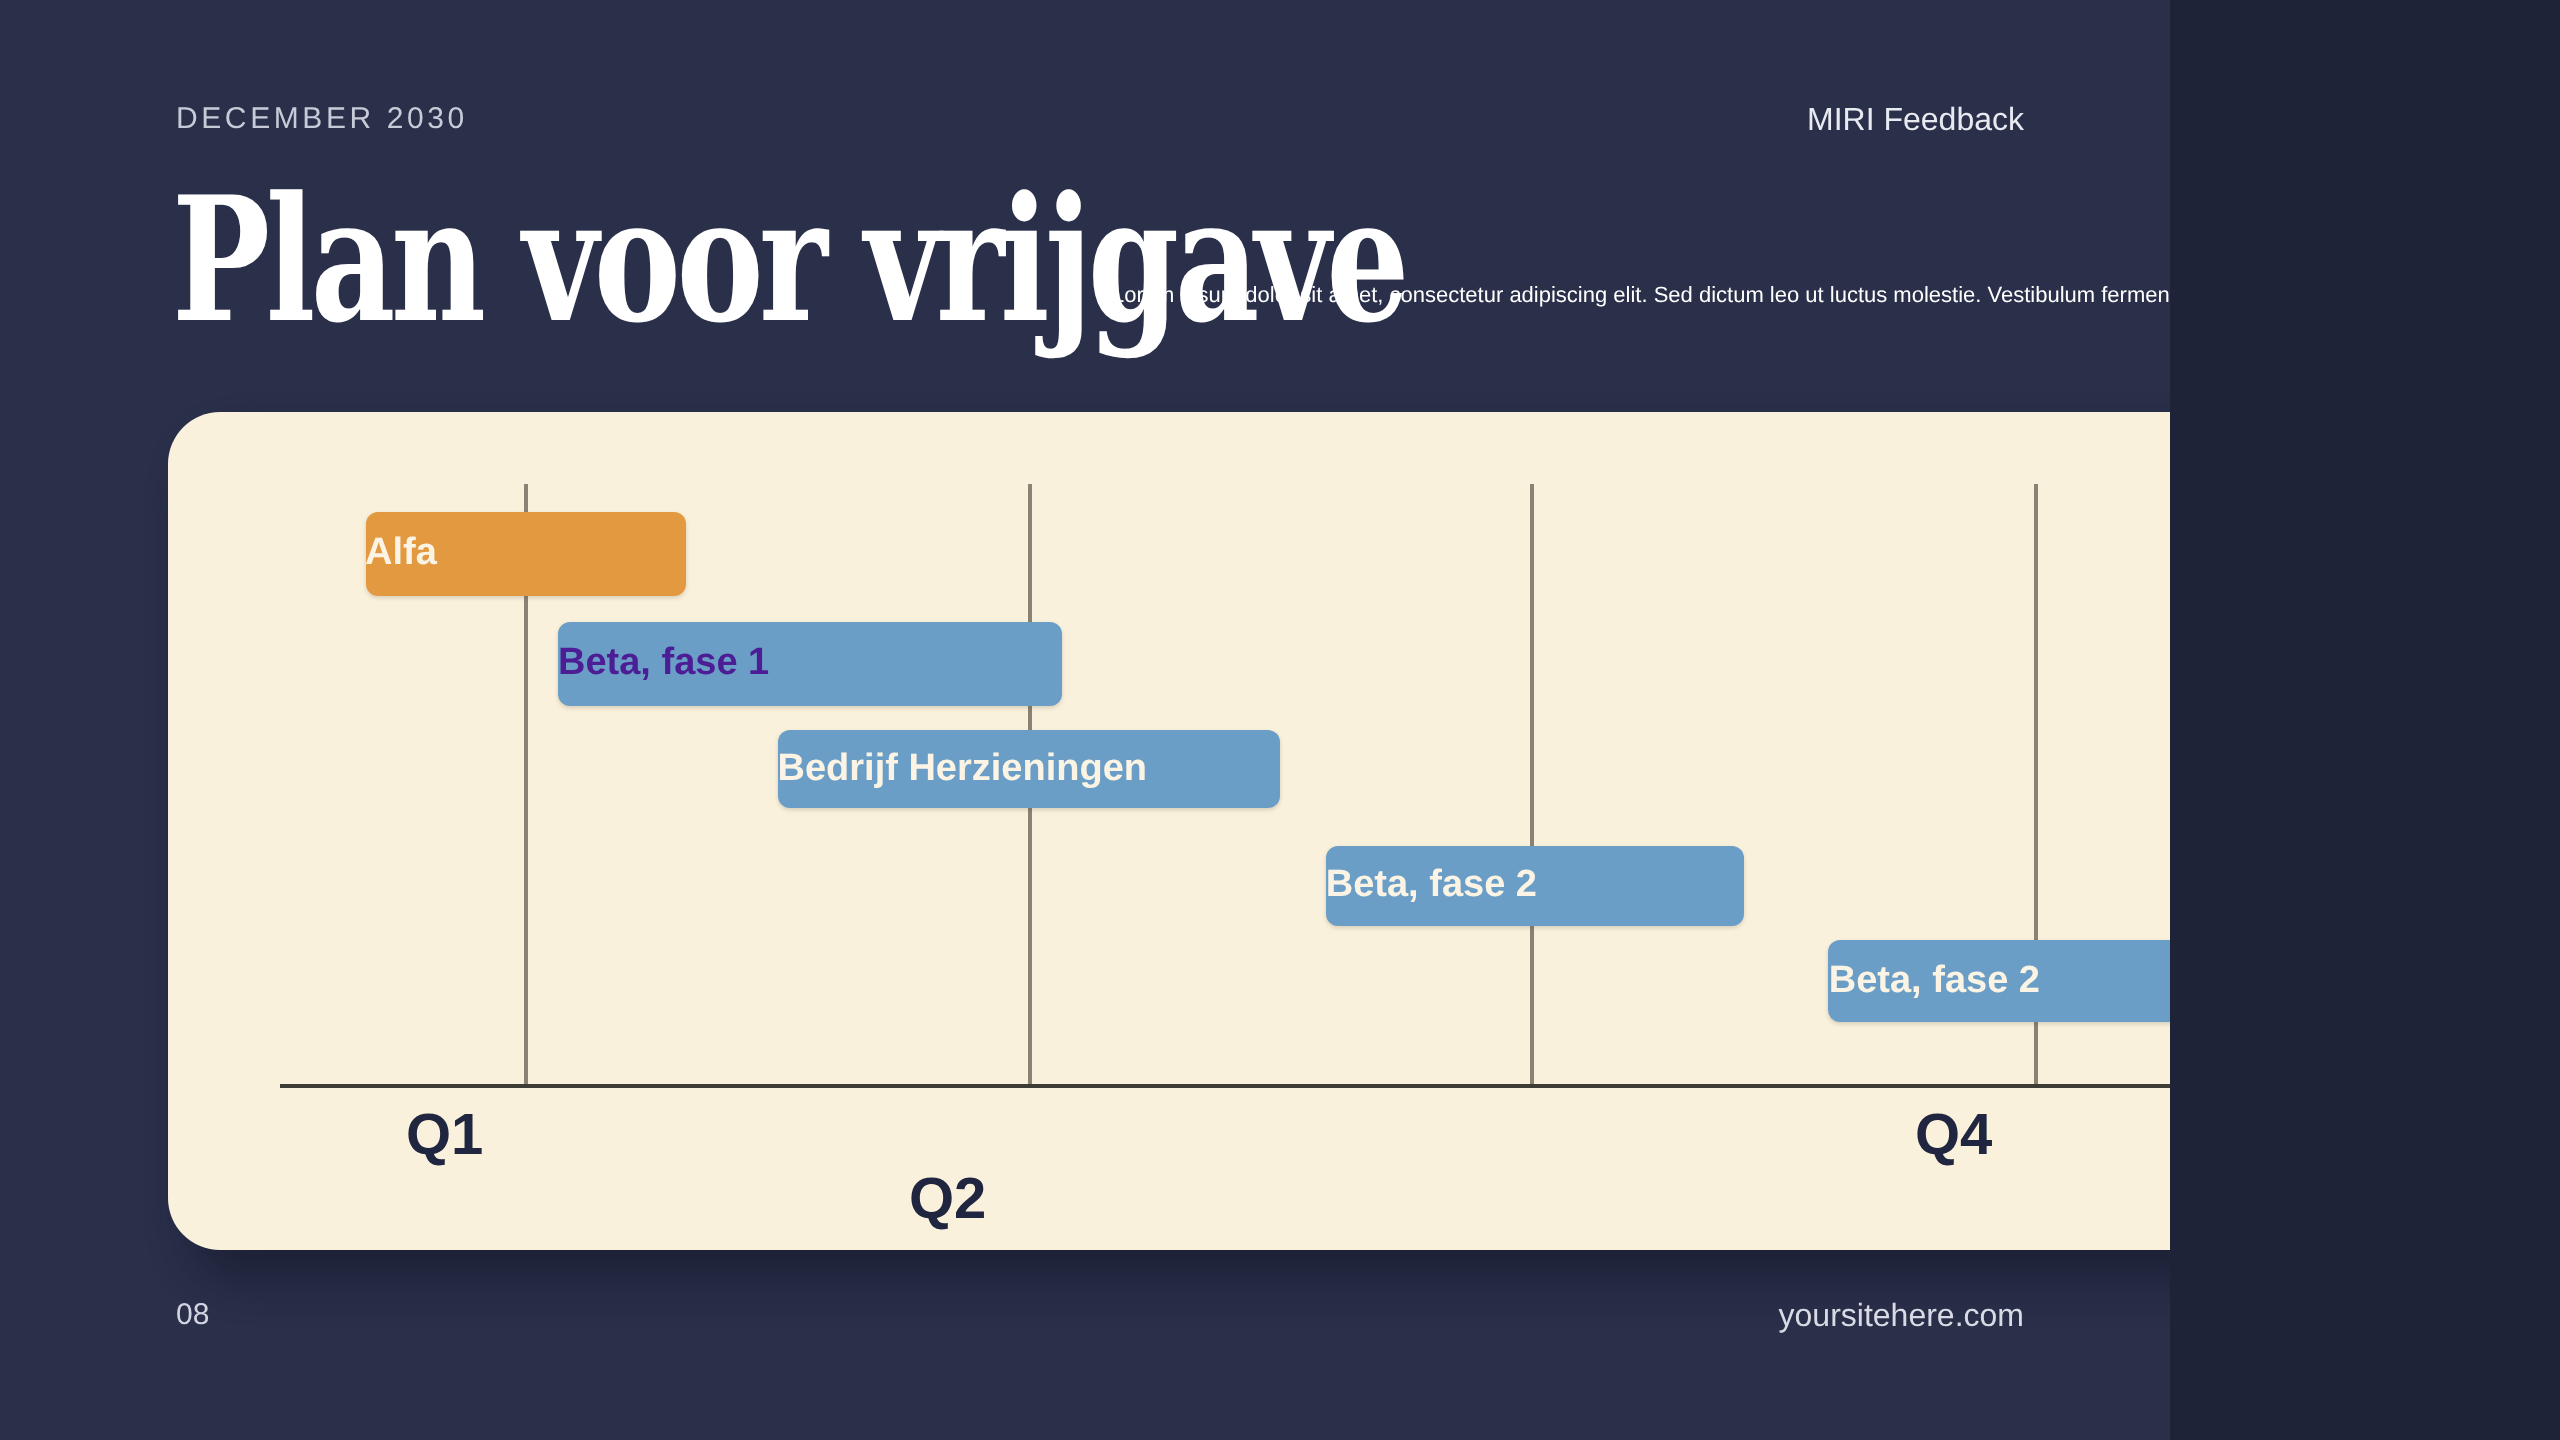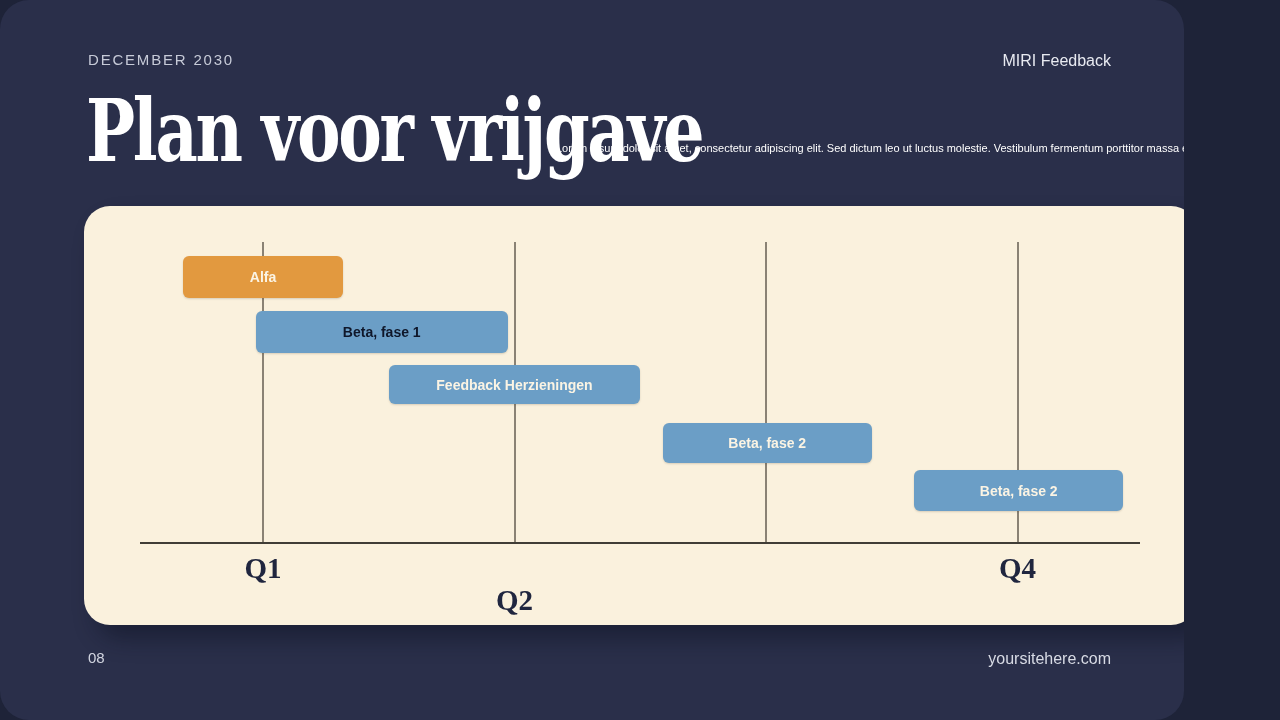--- a/index.html
+++ b/index.html
@@ -3,25 +3,24 @@
 <meta charset="utf-8">
 <style>
   * { margin: 0; padding: 0; box-sizing: border-box; }
   html, body { width: 1280px; height: 720px; }
   body {
     font-family: "Liberation Sans", sans-serif;
     background: #1e2338;
   }
   .slide {
     position: relative;
-    width: 1184px;
+    width: 1085px;
     height: 720px;
     background: #2a2f4a;
     overflow: hidden;
-    border-radius: 29px;
   }
 
   
   .slide-date {
     position: absolute;
     left: 88px; top: 51px;
     font-size: 15px;
     letter-spacing: 1.8px;
     color: #c7cbd8;
     font-weight: 500;
@@ -75,34 +74,33 @@
     background: #8a8274;
   }
   .axis-line {
     position: absolute;
     height: 2px;
     background: #403d36;
   }
   .axis-label {
     position: absolute;
     width: 120px;
-    text-align: center;
-    font-family: Liberation Serif, serif;
+    text-align: left;
+    font-family: Liberation Sans, sans-serif;
     font-weight: 600;
     font-size: 29px;
     color: #20263f;
   }
   .gantt-bar {
     position: absolute;
     border-radius: 6px;
     display: flex;
     align-items: center;
-    justify-content: center;
     font-weight: 700;
-    font-size: 14px;
+    font-size: 19px;
     color: #fbf4e4;
     white-space: nowrap;
     box-shadow: 0 1px 2px rgba(60, 50, 30, 0.18);
   }
 
   
   .page-number {
     position: absolute;
     left: 88px; top: 649px;
     font-size: 15px;
@@ -135,25 +133,25 @@
       <div class="gridline" style="left: 429.5px; top: 36px; height: 300px; background: rgb(138, 130, 116);"></div>
       <div class="gridline" style="left: 681px; top: 36px; height: 300px; background: rgb(138, 130, 116);"></div>
       <div class="gridline" style="left: 932.5px; top: 36px; height: 300px; background: rgb(138, 130, 116);"></div>
       <div class="axis-line" style="left: 56px; top: 336px; width: 1000px; background: rgb(64, 61, 54);"></div>
       <div class="axis-label" style="left: 119px; top: 346px; color: rgb(32, 38, 63);">Q1</div>
       <div class="axis-label" style="left: 370.5px; top: 346px; color: rgb(32, 38, 63); margin-top: 32px;">Q2</div>
       <div class="axis-label" style="left: 873.5px; top: 346px; color: rgb(32, 38, 63);">Q4</div>
       <div class="gantt-bar" style="left: 98.52px; width: 160.96px; top: 50px; height: 42px; background: rgb(226, 153, 63); color: rgb(251, 244, 228);">
         <span>Alfa</span>
       </div>
-      <div class="gantt-bar" style="left: 172px; width: 251.5px; top: 105px; height: 42px; background: rgb(107, 158, 198); color: #0f172a;">
+      <div class="gantt-bar" style="left: 195px; width: 251.5px; top: 105px; height: 42px; background: rgb(107, 158, 198); color: #4c1d95;">
         <span>Beta, fase 1</span>
       </div>
       <div class="gantt-bar" style="left: 304.75px; width: 251.5px; top: 159px; height: 39px; background: rgb(107, 158, 198); color: rgb(251, 244, 228);">
-        <span>Feedback Herzieningen</span>
+        <span>Bedrijf Herzieningen</span>
       </div>
       <div class="gantt-bar" style="left: 578.885px; width: 208.745px; top: 217px; height: 40px; background: rgb(107, 158, 198); color: rgb(251, 244, 228);">
         <span>Beta, fase 2</span>
       </div>
       <div class="gantt-bar" style="left: 830.385px; width: 208.745px; top: 264px; height: 41px; background: rgb(107, 158, 198); color: rgb(251, 244, 228);">
         <span>Beta, fase 2</span>
       </div>
     </div>
 
   <div class="page-number">08</div>

